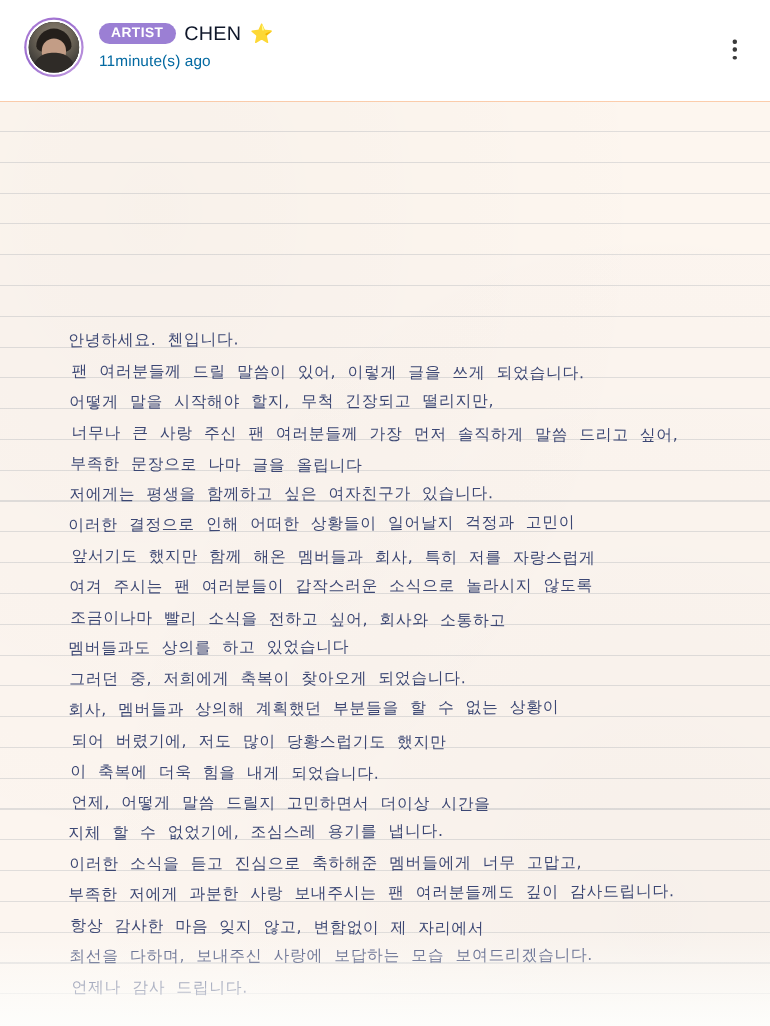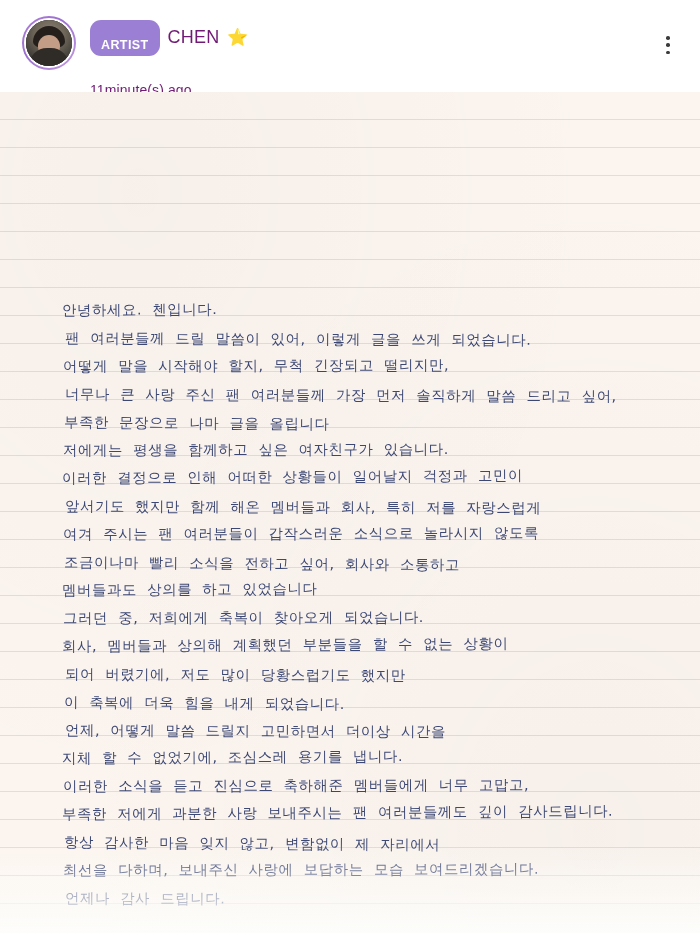--- a/index.html
+++ b/index.html
@@ -94,38 +94,37 @@
     align-items: center;
     gap: 8px;
   }
   .artist-badge {
     background: #9b7fd4;
     color: #ffffff;
     font-size: 12.5px;
     font-weight: bold;
     letter-spacing: 0.4px;
     border-radius: 11px;
-    padding: 19px 11px 4px 11px;
+    padding: 3px 11px 4px 11px;
     line-height: 1;
   }
   .artist-name {
     font-size: 18px;
-    color: #701a75;
+    color: #0f172a;
     letter-spacing: 0.2px;
   }
   .star-icon {
     font-size: 17px;
     line-height: 1;
     color: #f5c518;
   }
   .timestamp {
     font-size: 14px;
-    color: #701a75;
+    color: #0369a1;
     letter-spacing: 0.1px;
-    margin-top: 20px;
   }
   .more-menu {
     position: absolute;
     right: 22px;
     top: 34px;
     width: 20px;
     height: 22px;
     display: flex;
     flex-direction: column;
     align-items: center;

